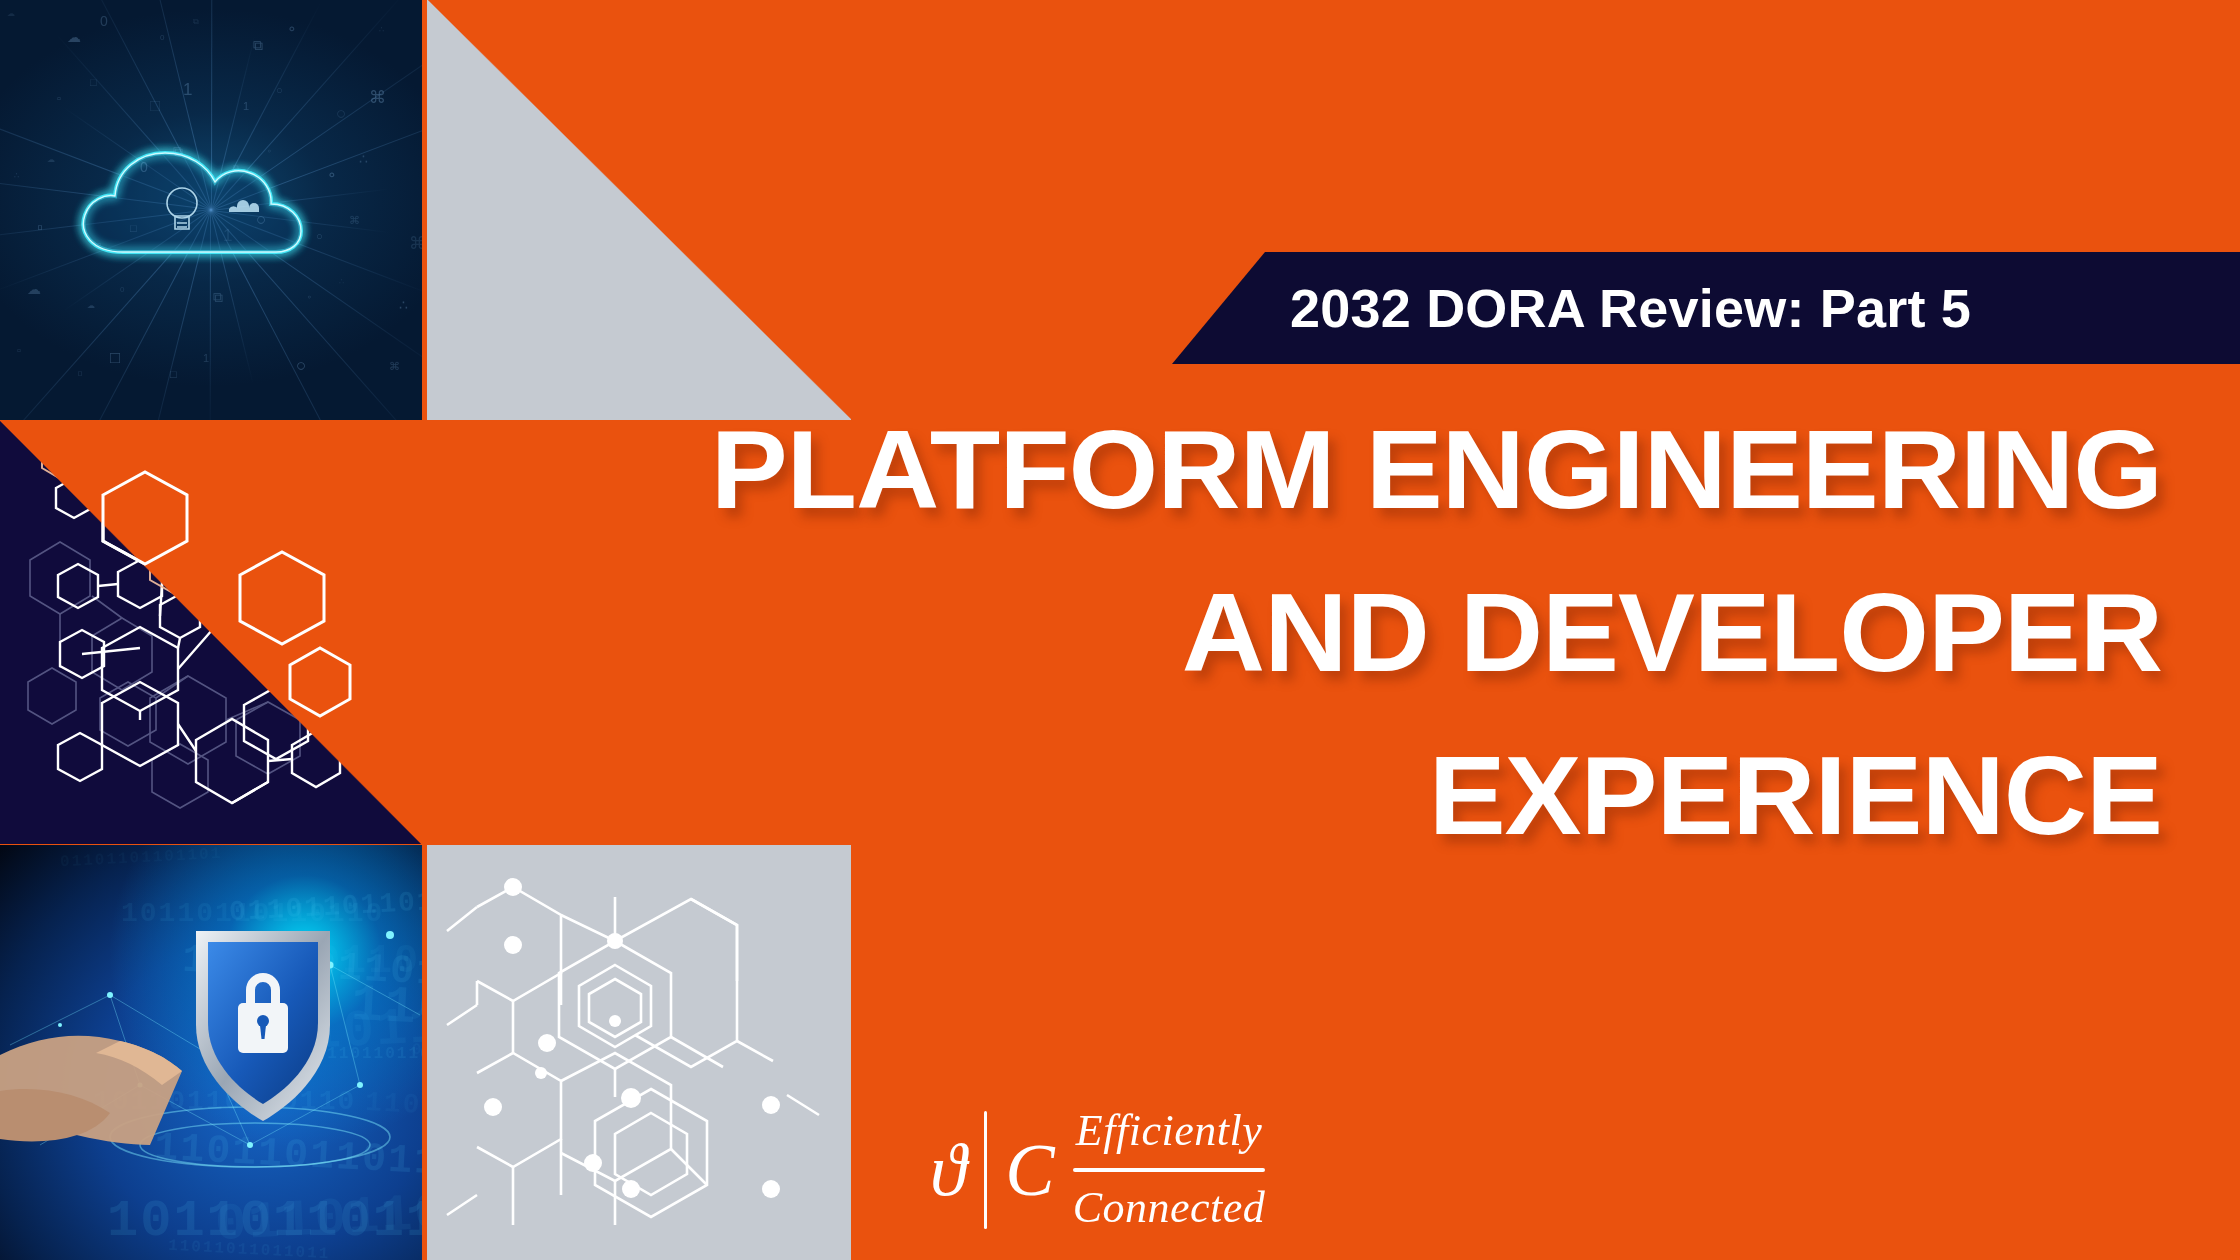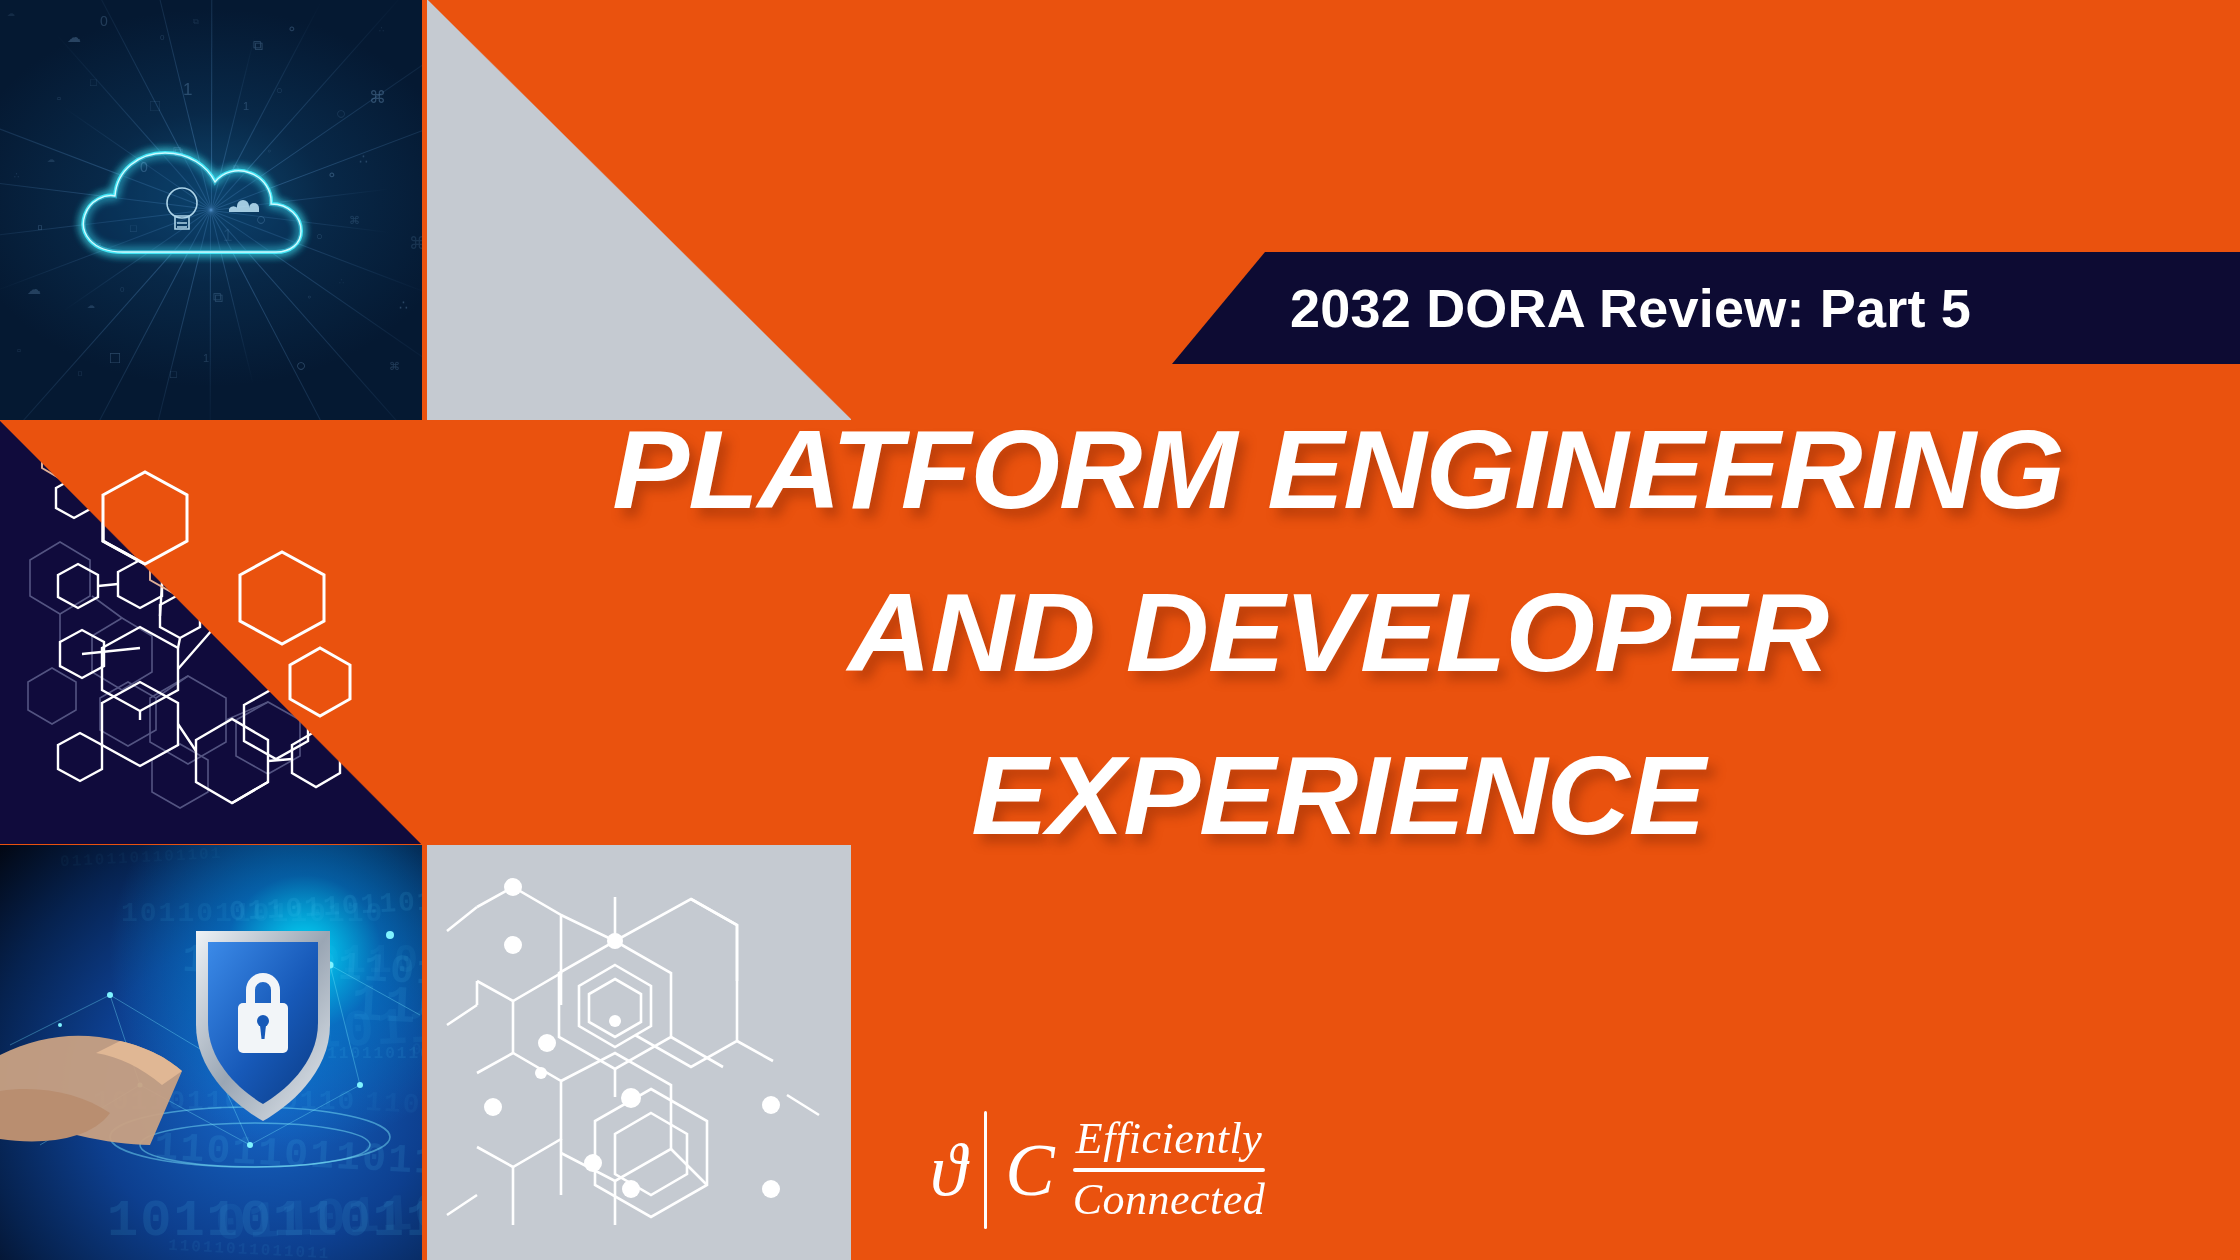--- a/index.html
+++ b/index.html
@@ -56,34 +56,34 @@
   #banner { position:absolute; left:1160px; top:252px; width:1080px; height:112px;
             background:#0D0B33;
             clip-path: polygon(105px 0, 1080px 0, 1080px 112px, 12px 112px); }
   #banner-text { position:absolute; left:1290px; top:252px; width:950px; height:112px;
                  display:flex; align-items:center;
                  color:#fff; font-size:54px; font-weight:bold; letter-spacing:.2px;
                  font-family:"Liberation Sans", sans-serif; }
 
   
   #headline { position:absolute; right:78px; top:388px; width:1600px;
-              text-align:center; color:#fff;
+              text-align:right; color:#fff;
               font-family:"Liberation Sans", sans-serif;
               font-weight:bold; font-size:112px; line-height:163px;
               letter-spacing:-1px;
-              text-shadow: 7px 9px 10px rgba(120,35,5,.38); font-style: italic; }
+              text-shadow: 7px 9px 10px rgba(120,35,5,.38); }
   #headline .ln { display:block; transform:scaleX(1.03); transform-origin:right center; }
 
   
   #logo { position:absolute; left:930px; top:1105px; width:430px; height:130px;
           display:flex; align-items:center; gap:18px; color:#fff; }
   .mono { font-family:"Liberation Serif", serif; font-style:italic; font-size:74px;
           line-height:1; font-weight:400; }
   .bar { width:3px; height:118px; background:#fff; border-radius:2px; }
-  .tagline { display:flex; flex-direction:column; align-items:center; gap:6px;
+  .tagline { display:flex; flex-direction:column; align-items:center; gap:14px;
              font-family:"Liberation Serif", serif; font-style:italic; }
   .tag-top { font-size:44px; line-height:1.02; letter-spacing:.5px; }
   .tag-rule { width:100%; height:4px; background:#fff; border-radius:3px; }
   .tag-bot { font-size:44px; line-height:1.02; letter-spacing:.5px; }
 </style>
 </head>
 <body>
 
 <div id="canvas">
 

